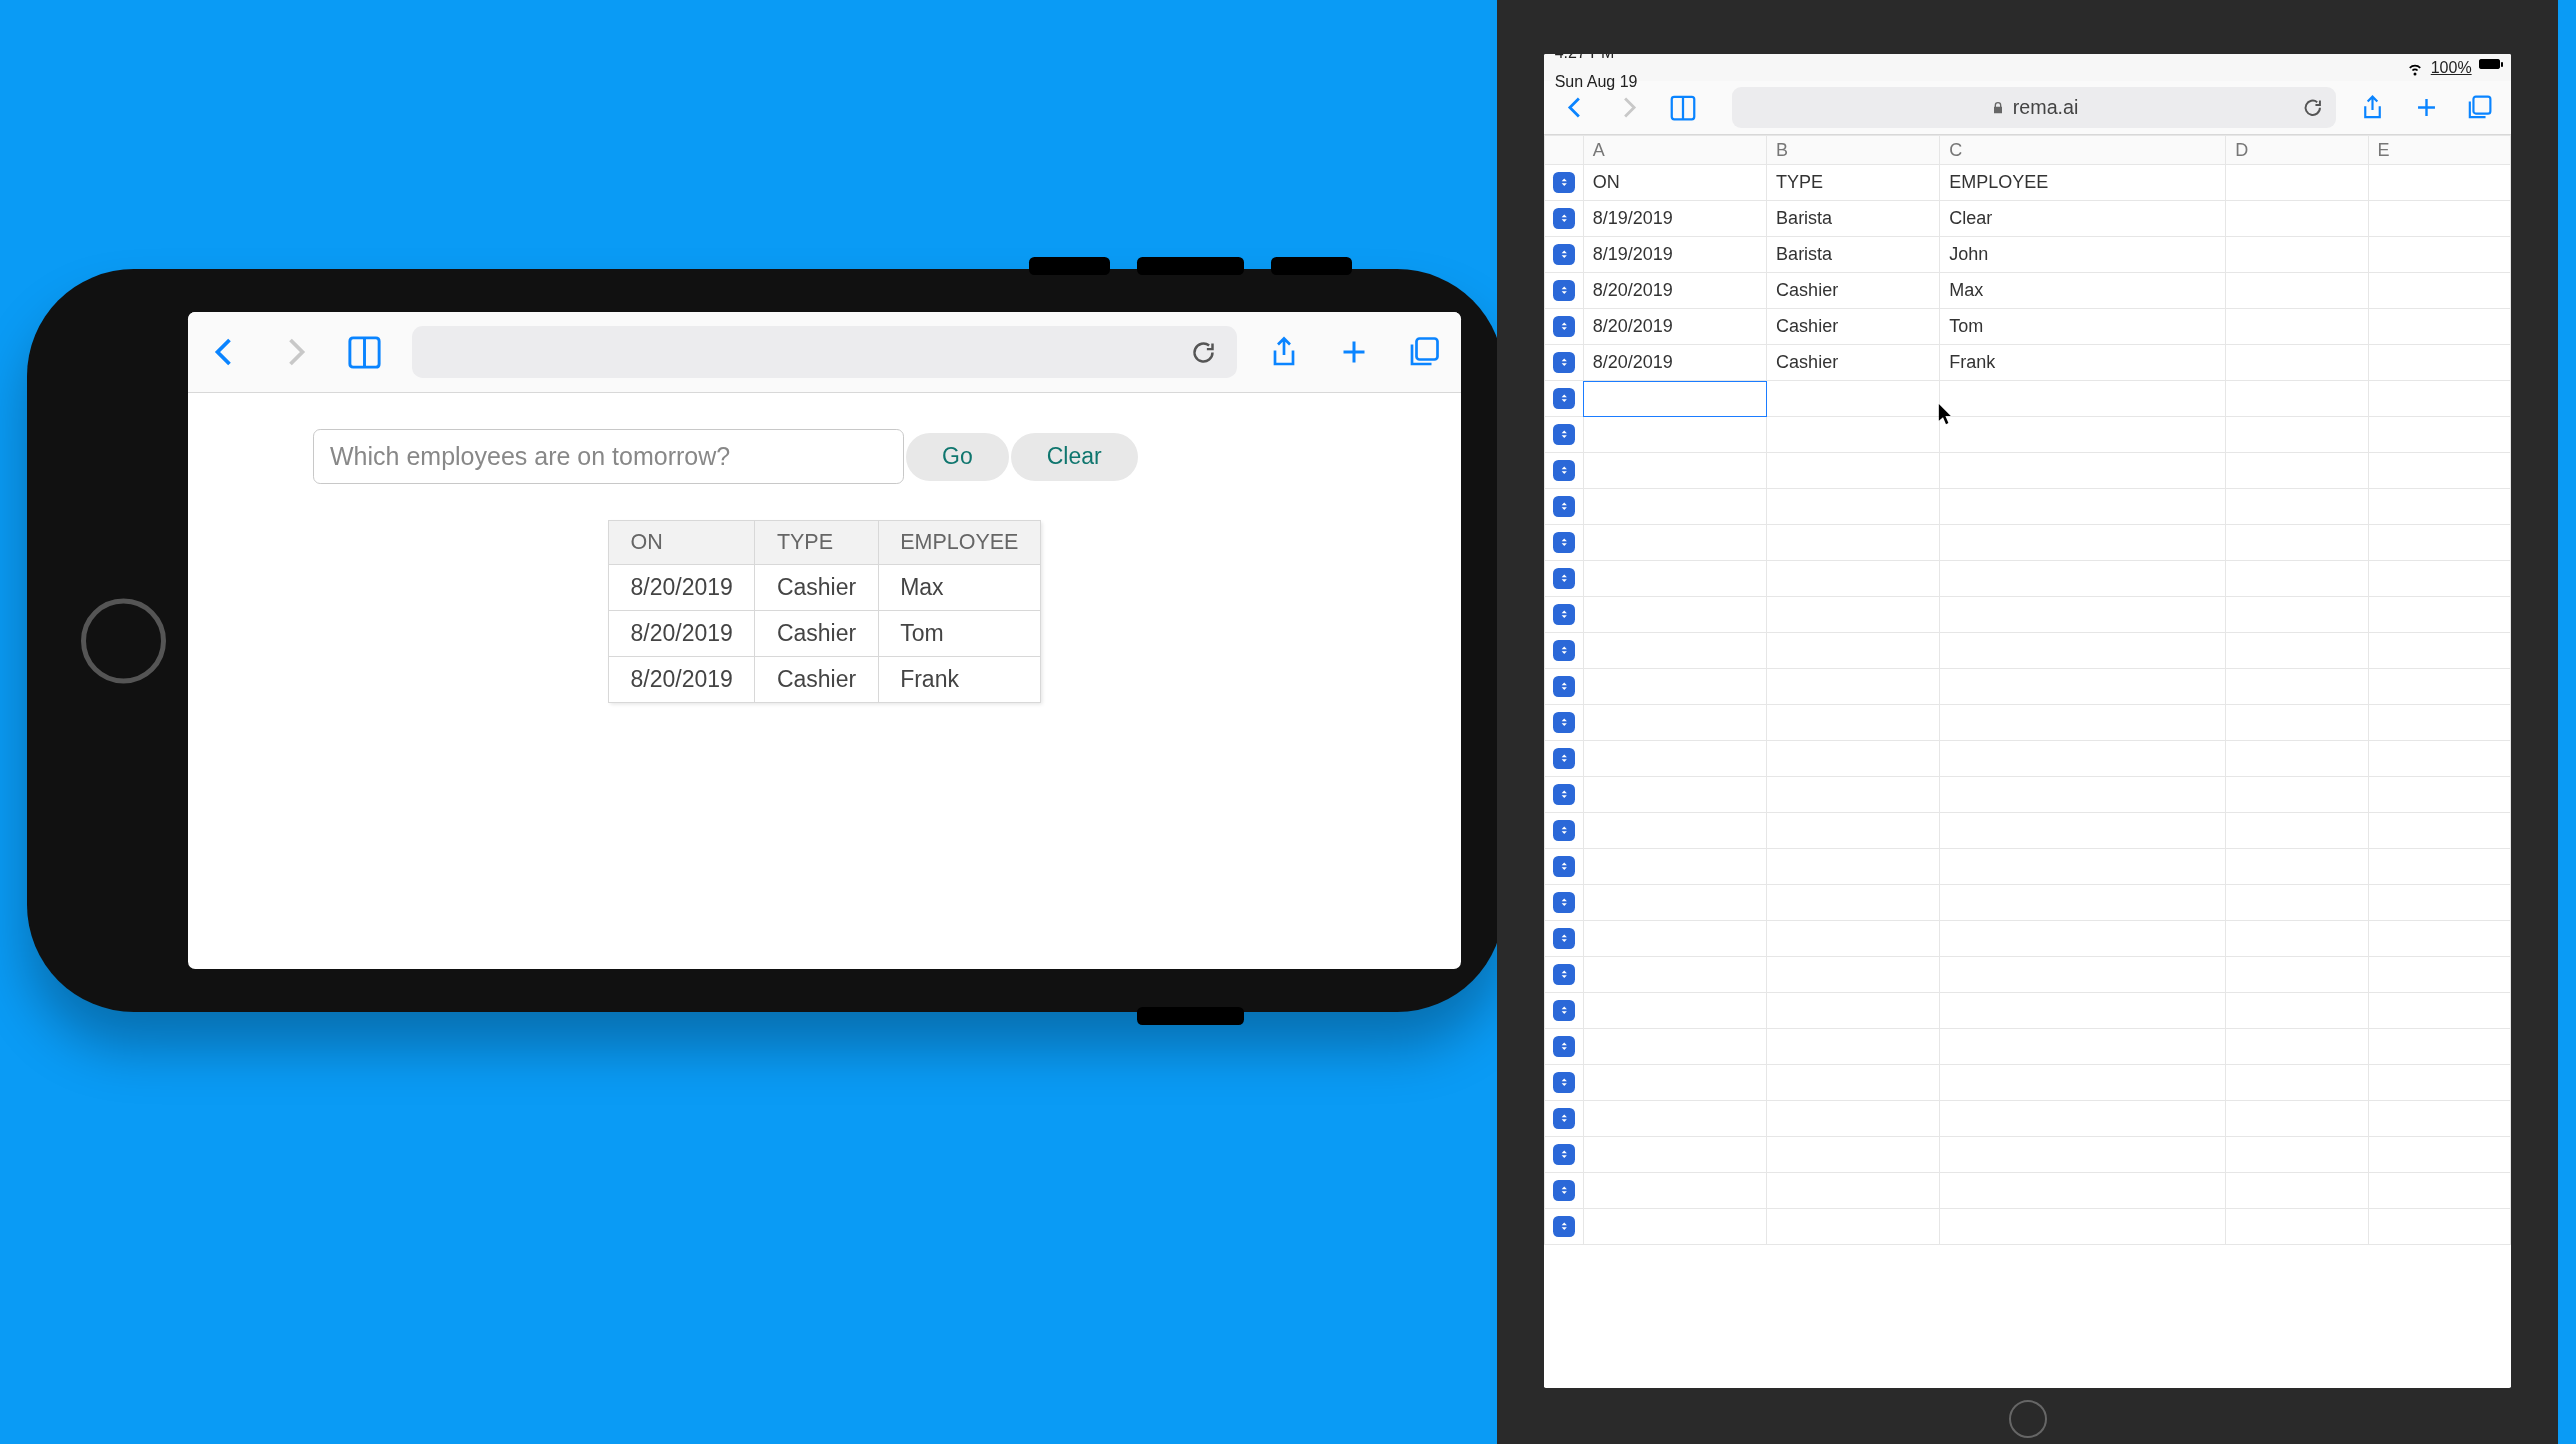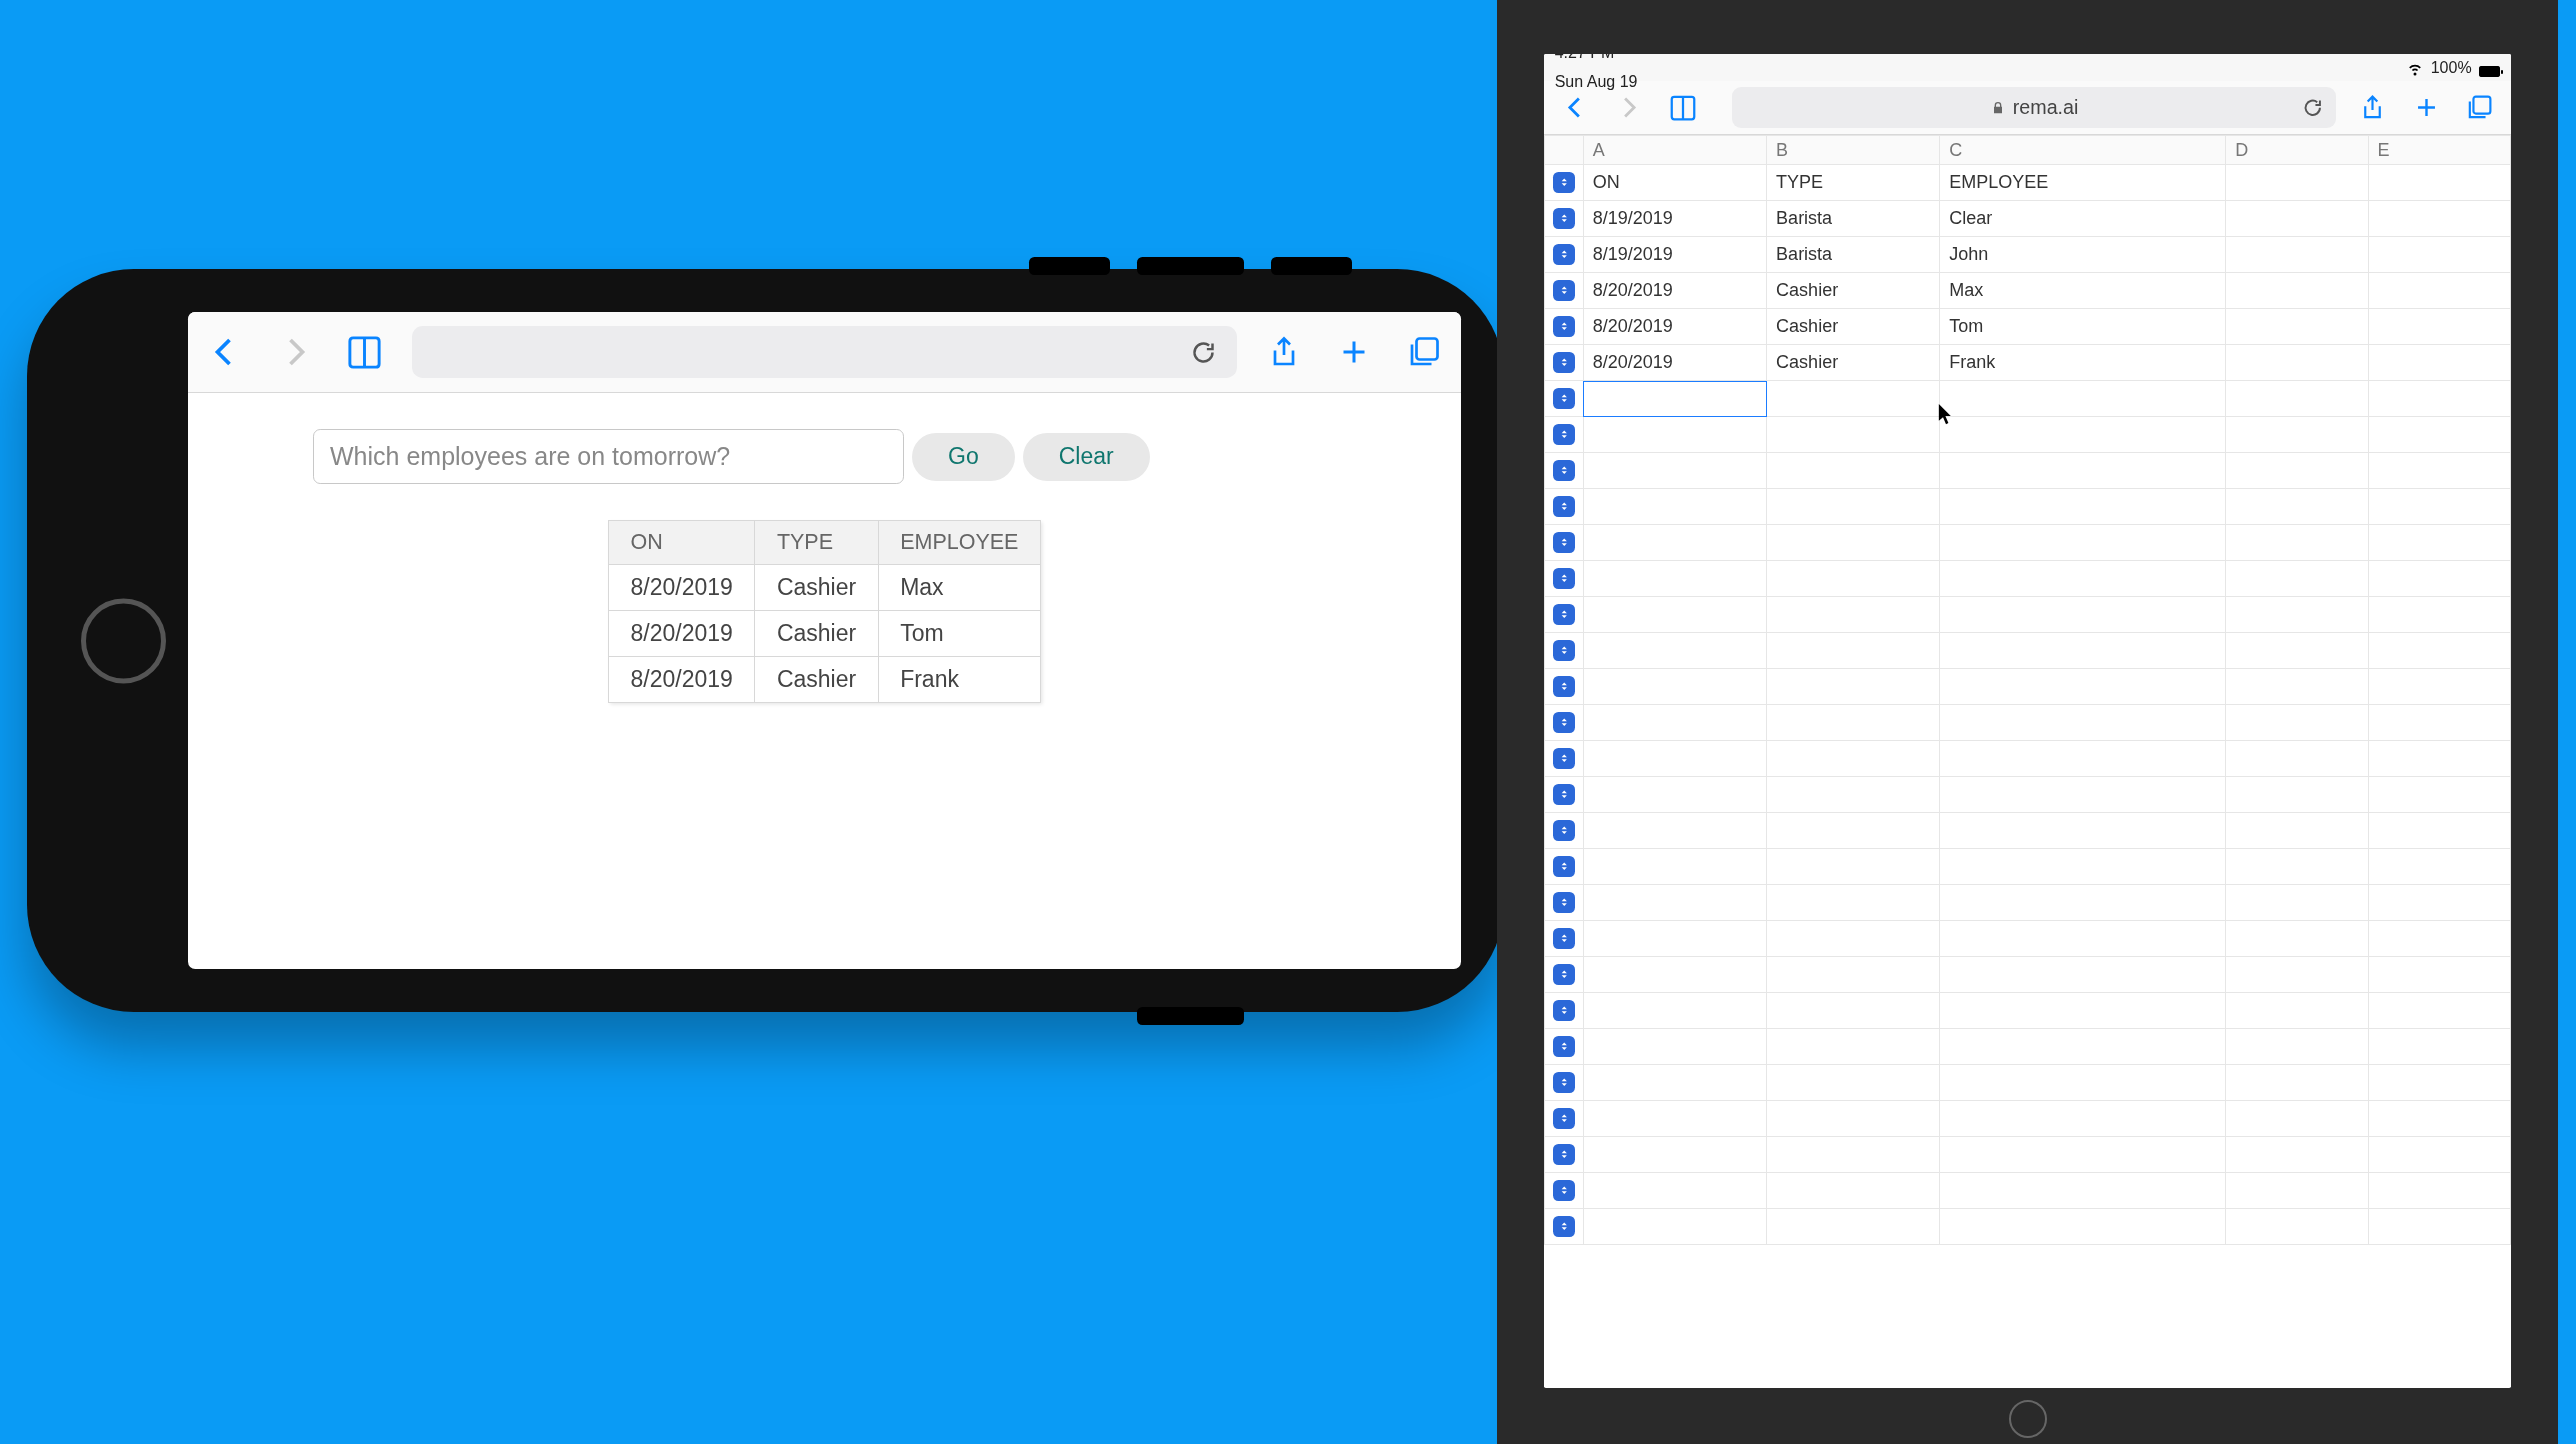--- a/index.html
+++ b/index.html
@@ -30,21 +30,21 @@
   height: 81px; border-bottom: 0.9px solid #d8d8d8; display: flex; align-items: center;
   padding: 0 14.3px; gap: 25px; background: #fafafa;
 }
 .phone-icon { width: 45px; height: 45px; display: flex; align-items: center; justify-content: center; color: #0a84ff; }
 .phone-icon.disabled { color: #c8c8c8; }
 .phone-addr {
   flex: 1; height: 52px; background: #ececee; border-radius: 10.7px; display: flex;
   align-items: center; justify-content: flex-end; padding: 0 19.7px;
 }
 .phone-content { padding: 36px 125px 0; }
-.query-row { display: flex; gap: 8px; align-items: center; }
+.query-row { display: flex; gap: 2px; align-items: center; }
 .query-input {
   width: 591px; height: 55px; border: 0.9px solid #c8c8c8; border-radius: 7.2px;
   padding: 0 16px; font-size: 25px; color: #888;
 }
 .pill-btn {
   height: 48px; padding: 0 36px; border-radius: 24px; background: #e8e8e8;
   color: #0f766e; font-size: 23px; border: none; display: flex; align-items: center;
 }
 .result-table {
   border: 0.9px solid #c8c8c8; border-collapse: collapse; margin: 36px auto 0;
@@ -64,21 +64,21 @@
   width: 38px; height: 38px; border: 2.7px solid #666; border-radius: 50%;
 }
 .ipad-screen {
   position: absolute; left: 47px; right: 47px; top: 54px; bottom: 57px;
   background: #fff; overflow: hidden; border-radius: 1.8px;
 }
 .ipad-status {
   height: 27px; background: #f7f7f7; display: flex; align-items: center;
   padding: 0 10.7px; font-size: 16px; color: #222; justify-content: space-between;
 }
-.ipad-status .right-group { display: flex; align-items: flex-end; gap: 7.2px; }
+.ipad-status .right-group { display: flex; align-items: flex-start; gap: 7.2px; text-decoration: underline; }
 .battery-icon { width: 21.5px; height: 10.7px; border: 1.3px solid #000; border-radius: 1.8px; position: relative; background: #000; }
 .battery-icon::after { content: ""; position: absolute; right: -3.6px; top: 2.7px; width: 1.8px; height: 4.5px; background: #000; border-radius: 0.9px; }
 
 .ipad-toolbar {
   height: 54px; display: flex; align-items: center; padding: 0 14.3px; gap: 19.7px;
   border-bottom: 0.9px solid #d8d8d8; background: #fafafa;
 }
 .ipad-icon { width: 34px; height: 34px; display:flex;align-items:center;justify-content:center;color:#0a84ff;}
 .ipad-icon.disabled { color: #c8c8c8; }
 .ipad-addr {

